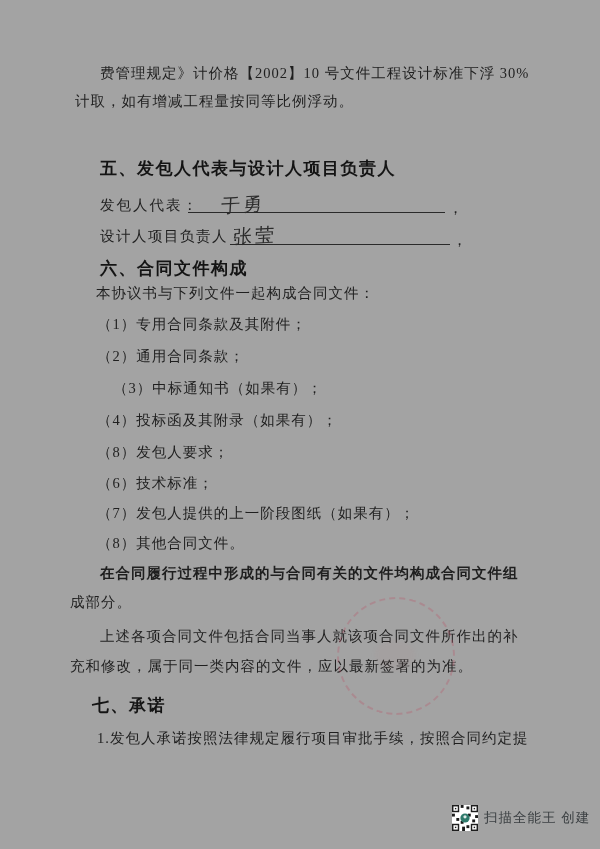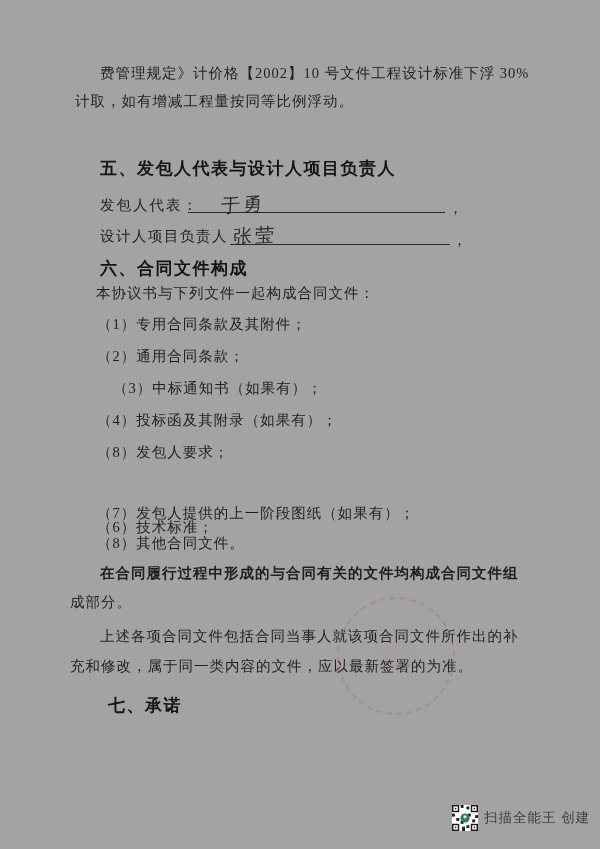--- a/index.html
+++ b/index.html
@@ -49,29 +49,29 @@
   .sig1-comma{top:199px;left:448px;}
   .sig2-comma{top:231px;left:452px;}
   
   .h-sec6{top:257px;left:100px;}
   .l-s6intro{top:284px;left:96px;}
   .i1{top:315px;left:97px;}
   .i2{top:347px;left:97px;}
   .i3{top:379px;left:113px;}
   .i4{top:411px;left:97px;}
   .i5{top:443px;left:97px;}
-  .i6{top:474px;left:97px;margin-top:44px;}
+  .i6{top:474px;left:97px;}
   .i7{top:504px;left:97px;}
   .i8{top:534px;left:97px;}
   .l-p1a{top:564px;left:100px;font-weight:bold;}
   .l-p1b{top:593px;left:70px;}
   .l-p2a{top:627px;left:100px;}
   .l-p2b{top:657px;left:70px;}
   
-  .h-sec7{top:694px;left:108px;}
+  .h-sec7{top:694px;left:92px;}
   .l-s7a{top:729px;left:97px;}
   
   .stamp{
     position:absolute;top:597px;left:337px;
     width:114px;height:114px;border-radius:50%;
     border:2px dashed rgba(186,84,104,0.30);
     transform:rotate(14deg);
     pointer-events:none;
   }
   .stamp-inner{
@@ -120,20 +120,21 @@
   <div class="line i6">（6）技术标准；</div>
   <div class="line i7">（7）发包人提供的上一阶段图纸（如果有）；</div>
   <div class="line i8">（8）其他合同文件。</div>
 
   <div class="line l-p1a">在合同履行过程中形成的与合同有关的文件均构成合同文件组</div>
   <div class="line l-p1b">成部分。</div>
   <div class="line l-p2a">上述各项合同文件包括合同当事人就该项合同文件所作出的补</div>
   <div class="line l-p2b">充和修改，属于同一类内容的文件，应以最新签署的为准。</div>
 
   <div class="heading h-sec7">七、承诺</div>
+  <div class="line l-s7a">1.发包人承诺按照法律规定履行项目审批手续，按照合同约定提</div>
 
   <div class="stamp"></div>
   <div class="stamp-inner"></div>
 
   <div class="footer-qr">
     <svg width="26" height="26" viewBox="0 0 18 18" xmlns="http://www.w3.org/2000/svg">
       <rect x="0" y="0" width="18" height="18" fill="#ffffff"></rect>
       <g fill="#1d1d1d">
         <rect x="0" y="0" width="5" height="5"></rect>
           <rect x="13" y="0" width="5" height="5"></rect>

